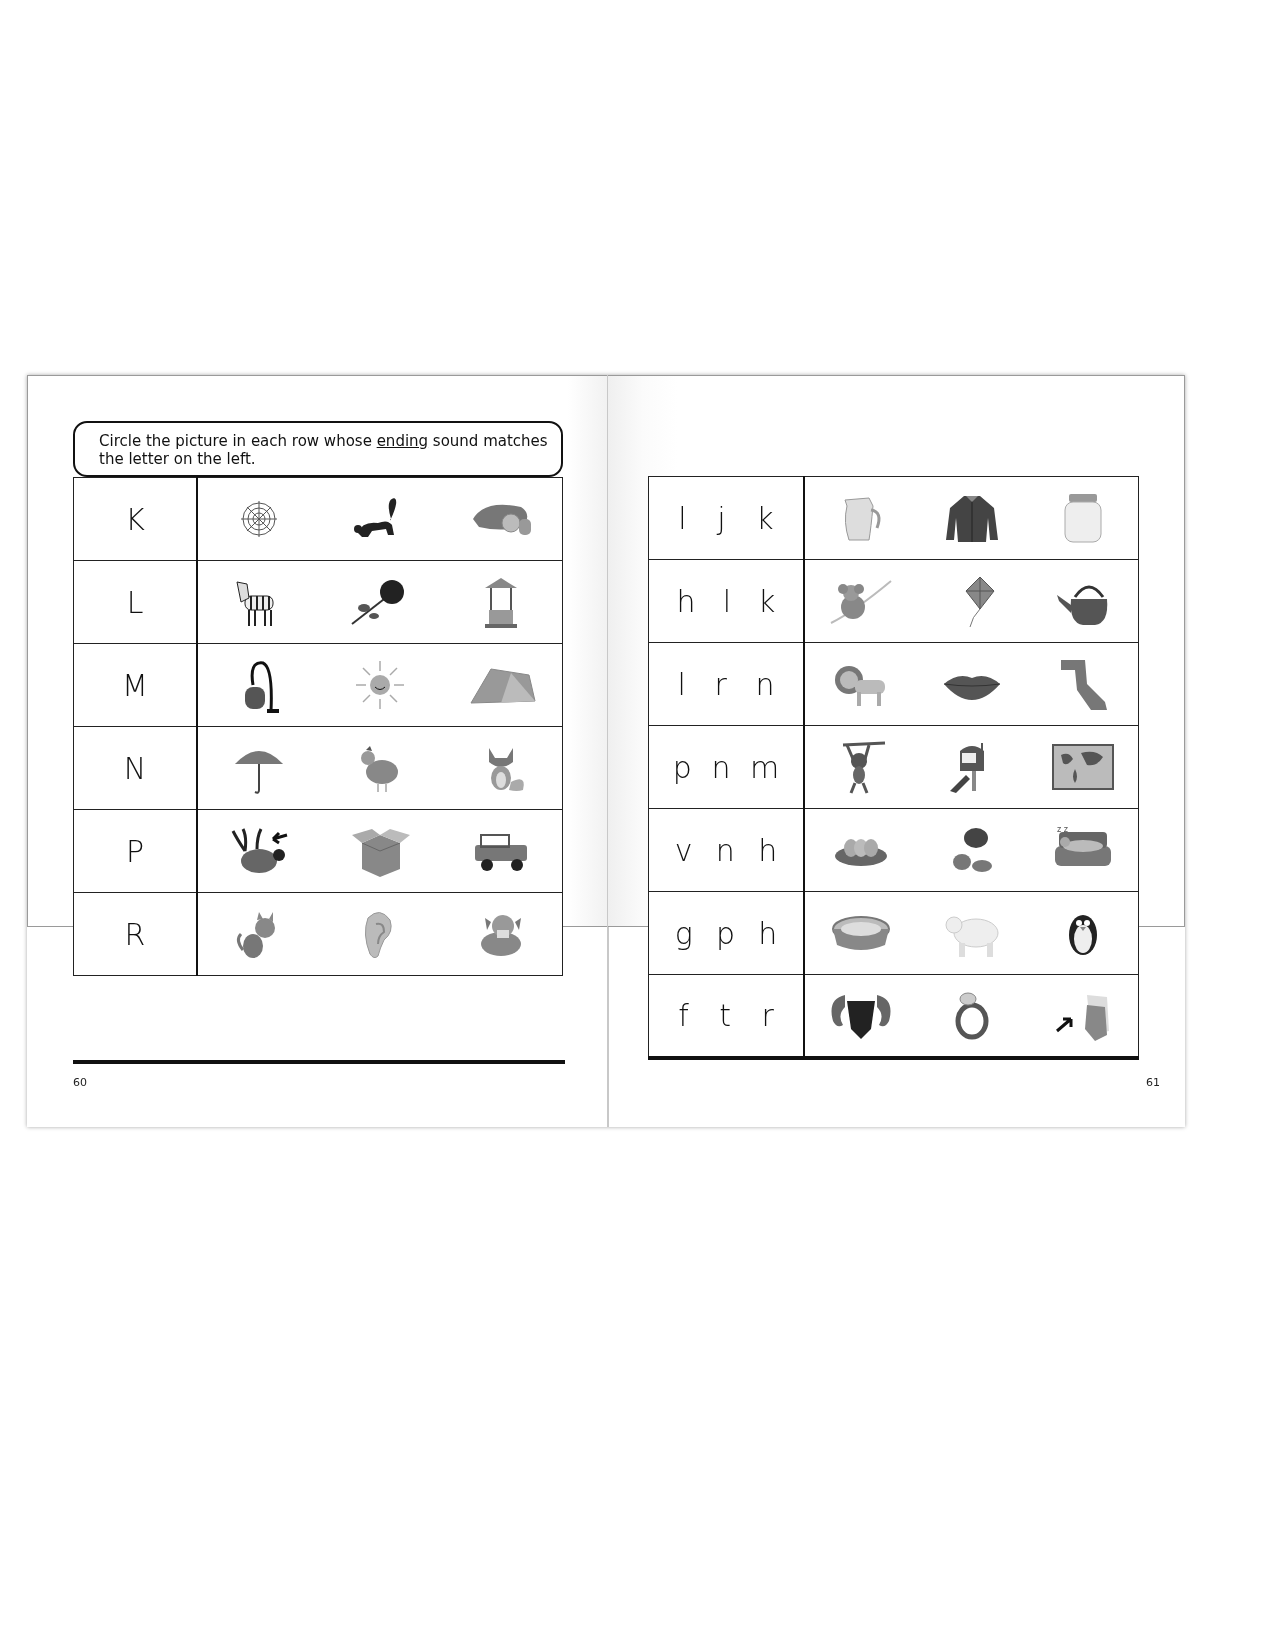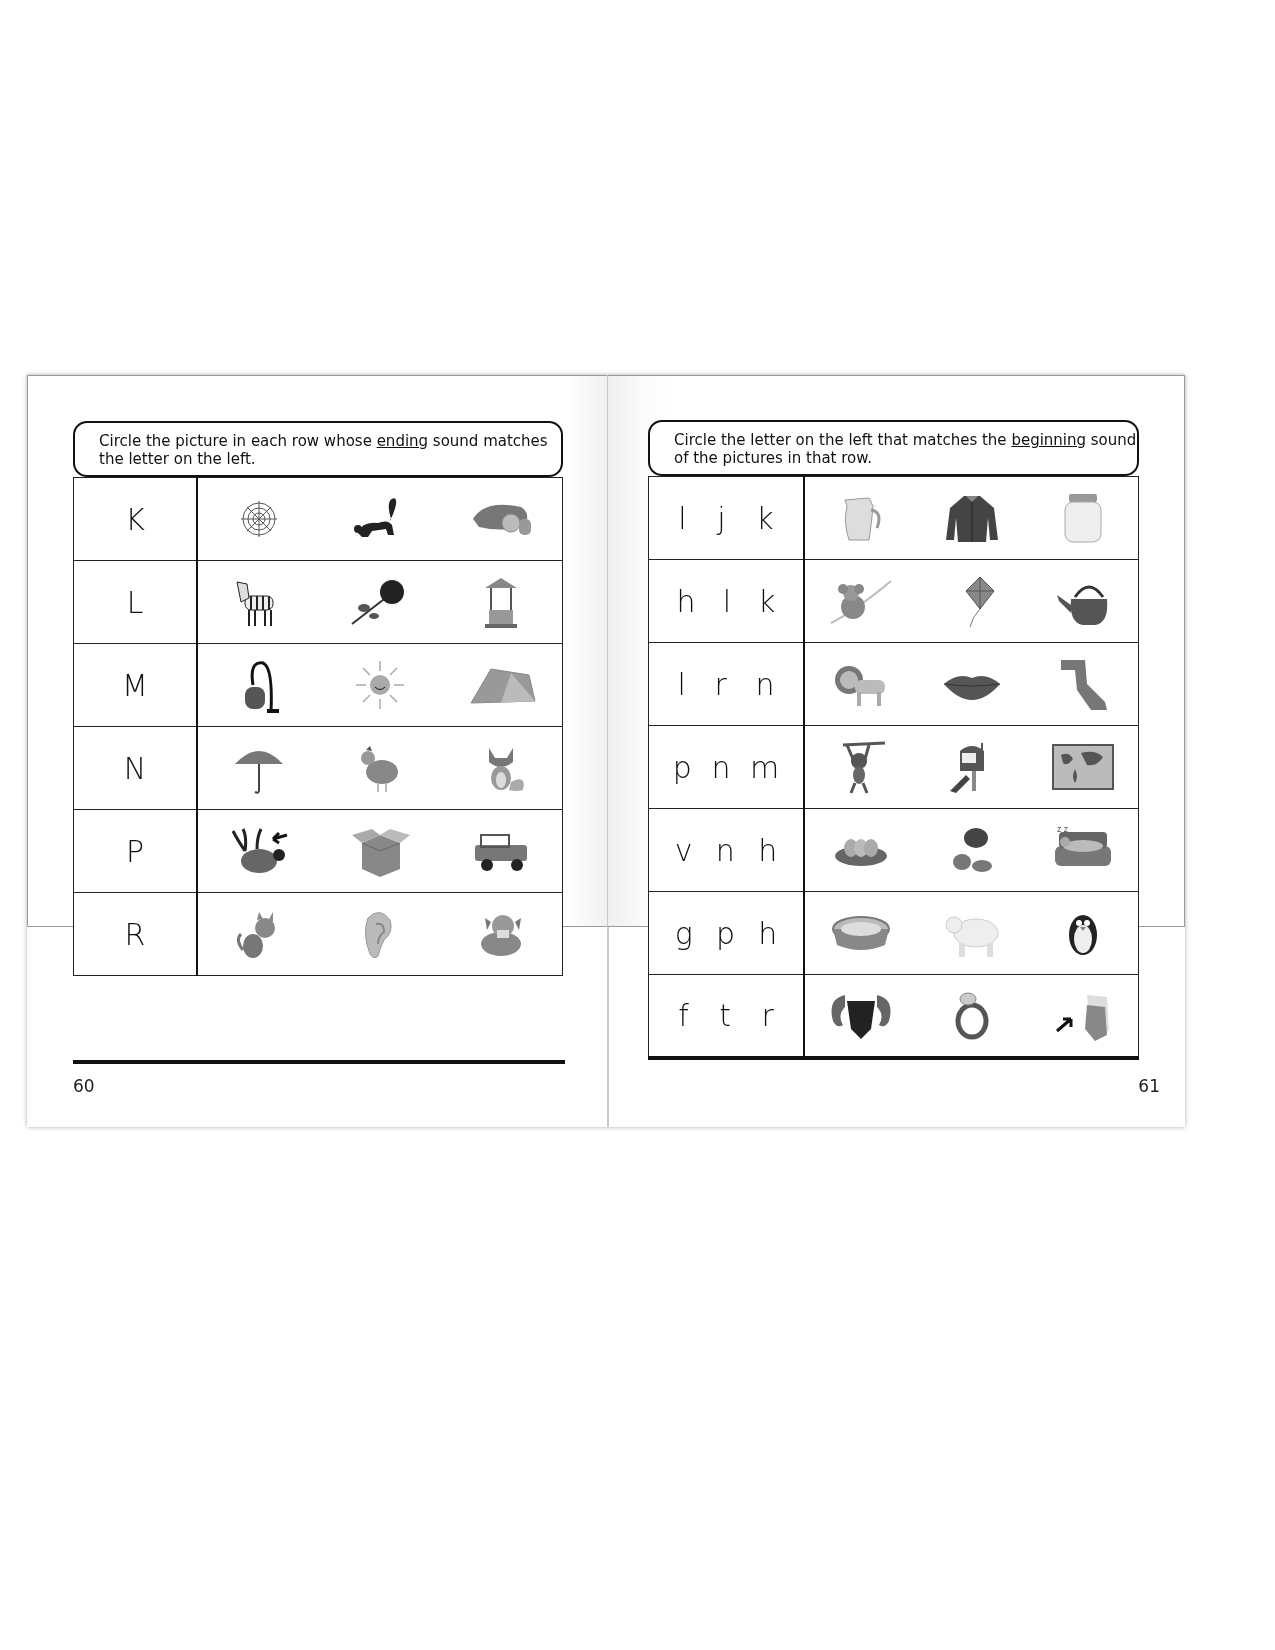--- a/index.html
+++ b/index.html
@@ -34,21 +34,21 @@
   }
   table.ws td { border: 1.5px solid #222; padding: 0; }
   table.ws td.letter-cell { border-right: 2.5px solid #111; text-align: center; }
   table.ws.left-tbl td.letter-cell { font-size: 30px; font-weight: 300; }
   .pics { display: flex; justify-content: space-around; align-items: center; height: 100%; }
   .pic { width: 72px; height: 60px; display: flex; align-items: center; justify-content: flex-end; }
   .pic svg { width: 72px; height: 60px; }
   .choices { display: flex; justify-content: space-around; align-items: center; padding: 0 14px; font-size: 30px; font-weight: 300; font-family: "DejaVu Sans", sans-serif; }
 
   .bottom-rule { position: absolute; height: 4px; background: #111; }
-  .page-num { position: absolute; font-size: 17px; color: #222; }
+  .page-num { position: absolute; font-size: 11px; color: #222; }
 </style>
 </head>
 <body>
 
 <div class="book">
 
   <div class="page left">
     <div class="instr" style="left:45px; top:45px; width:490px; height:56px;">
       <span>Circle the picture in each row whose </span><u>ending</u><span> sound matches the letter on the left.</span>
     </div>
@@ -259,23 +259,20 @@
         </tbody>
     </table>
 
     <div class="bottom-rule" style="left:45px; top:684px; width:492px;"></div>
     <div class="page-num" style="left:45px; top:700px;">60</div>
   </div>
 
   <div class="spine"></div>
 
   <div class="page right">
-    <div class="instr" style="left:40px; top:44px; width:491px; height:56px;">
-      <span>Circle the letter on the left that matches the </span><u>beginning</u><span> sound of the pictures in that row.</span>
-    </div>
 
     <table class="ws right-tbl" style="left:40px; top:100px; width:491px;">
       <tbody id="right-rows">
           <tr style="height: 83px;">
             <td class="letter-cell" style="width: 154px;">
               <div class="choices">
                 <span>l</span>
                 <span>j</span>
                 <span>k</span>
               </div>

